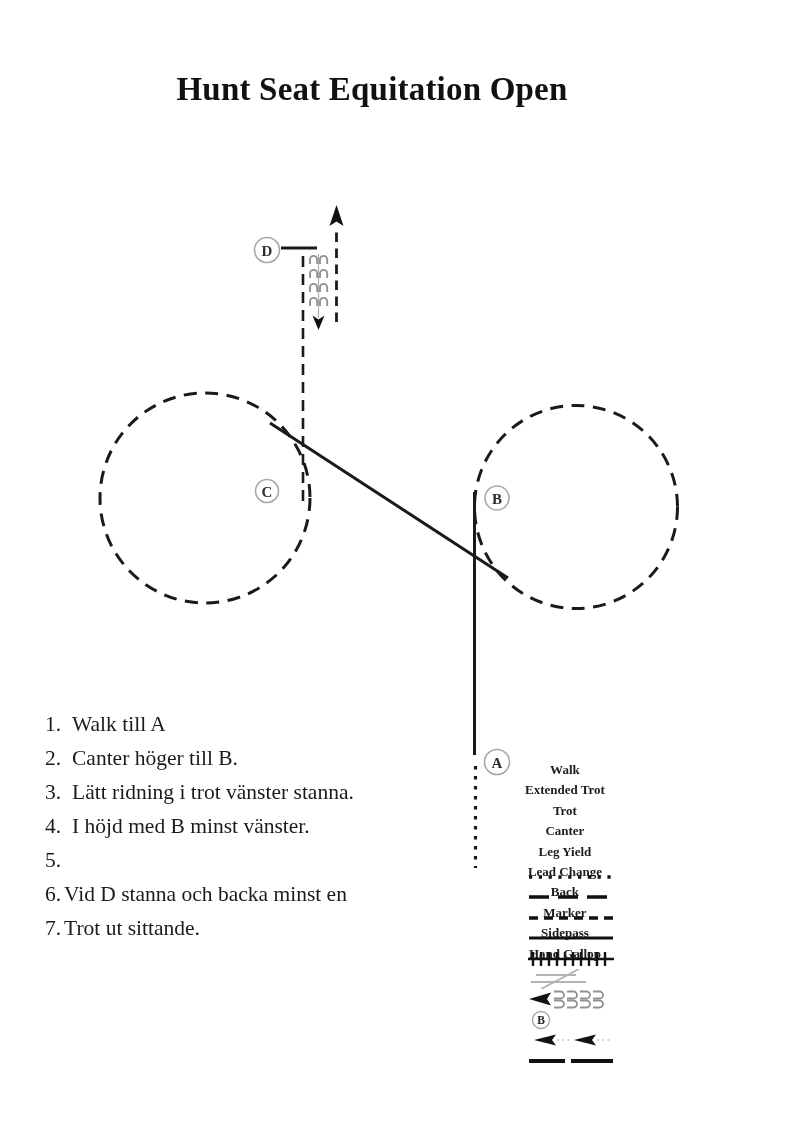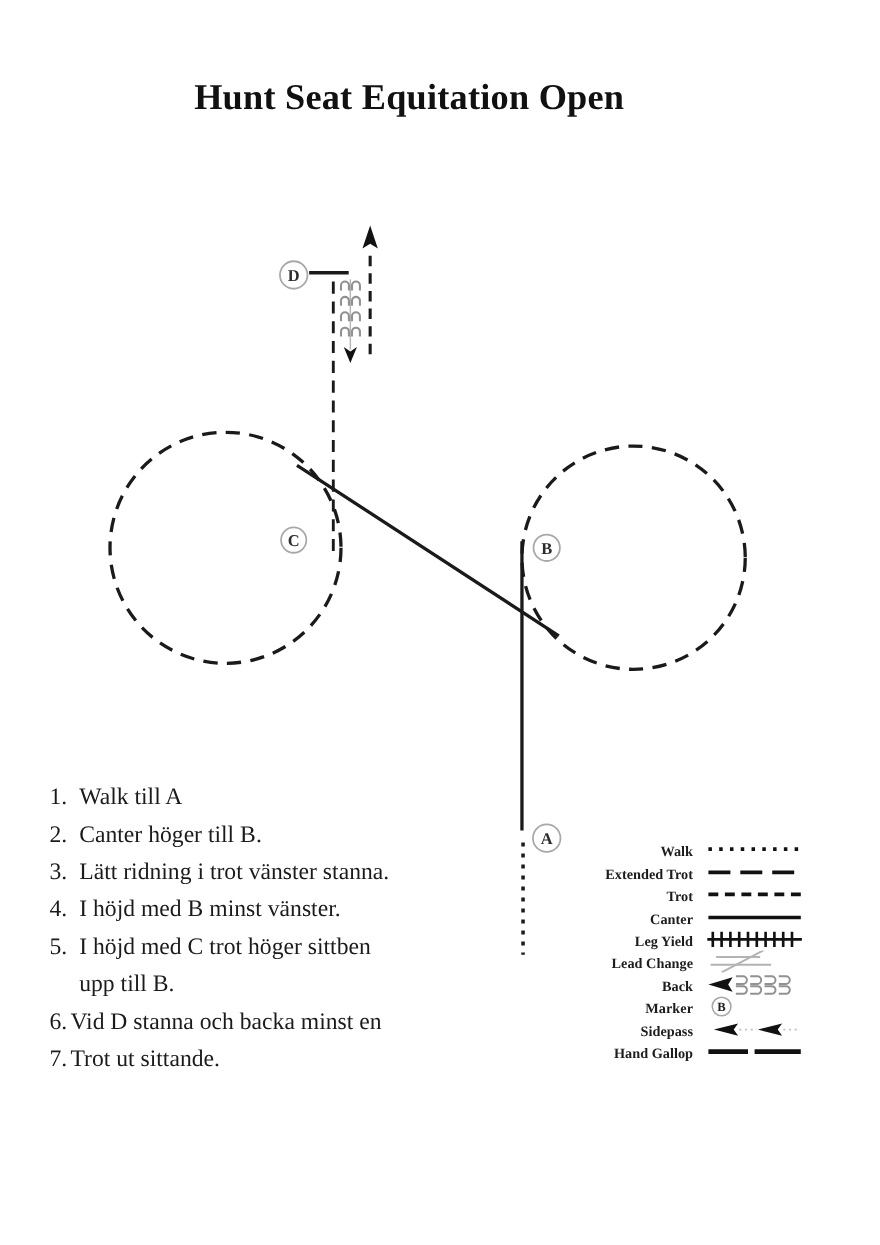--- a/index.html
+++ b/index.html
@@ -9,21 +9,21 @@
          font-size:33px;font-weight:bold;letter-spacing:.2px;color:#111;}
   svg.pattern{position:absolute;top:0;left:0;}
   
   .steps{position:absolute;left:45px;top:707px;width:420px;font-size:21.5px;line-height:34px;color:#1b1b1b;}
   .step{display:flex;}
   .step .num{flex:0 0 27px;}
   .step.tight .num{flex:0 0 19px;}
   .step.cont6 .num{flex:0 0 21px;}
   
   .legend{position:absolute;left:525px;top:762px;}
-  .lrow{display:flex;align-items:flex-end;height:20.4px;}
+  .lrow{display:flex;align-items:center;height:20.4px;flex-direction:column;}
   .llabel{flex:0 0 105px;text-align:right;font-size:13px;font-weight:bold;color:#1d1d1d;
           padding-right:12px;white-space:nowrap;}
   .lsym{flex:0 0 88px;height:20px;}
   .lsym svg{display:block;}
 </style>
 </head>
 <body>
 
 <div class="page">
 
@@ -97,25 +97,20 @@
     <div class="step">
       <span class="num">3.</span>
       <span class="txt">Lätt ridning i trot vänster stanna.</span>
     </div>
     <div class="step">
       <span class="num">4.</span>
       <span class="txt">I höjd med B minst vänster.</span>
     </div>
     <div class="step">
       <span class="num">5.</span>
-      <span class="txt">I höjd med C trot höger sittben</span>
-    </div>
-    <div class="step">
-      <span class="num"></span>
-      <span class="txt">upp till B.</span>
     </div>
     <div class="step tight">
       <span class="num">6.</span>
       <span class="txt">Vid D stanna och backa minst en</span>
     </div>
     <div class="step tight">
       <span class="num">7.</span>
       <span class="txt">Trot ut sittande.</span>
     </div>
   </div>

